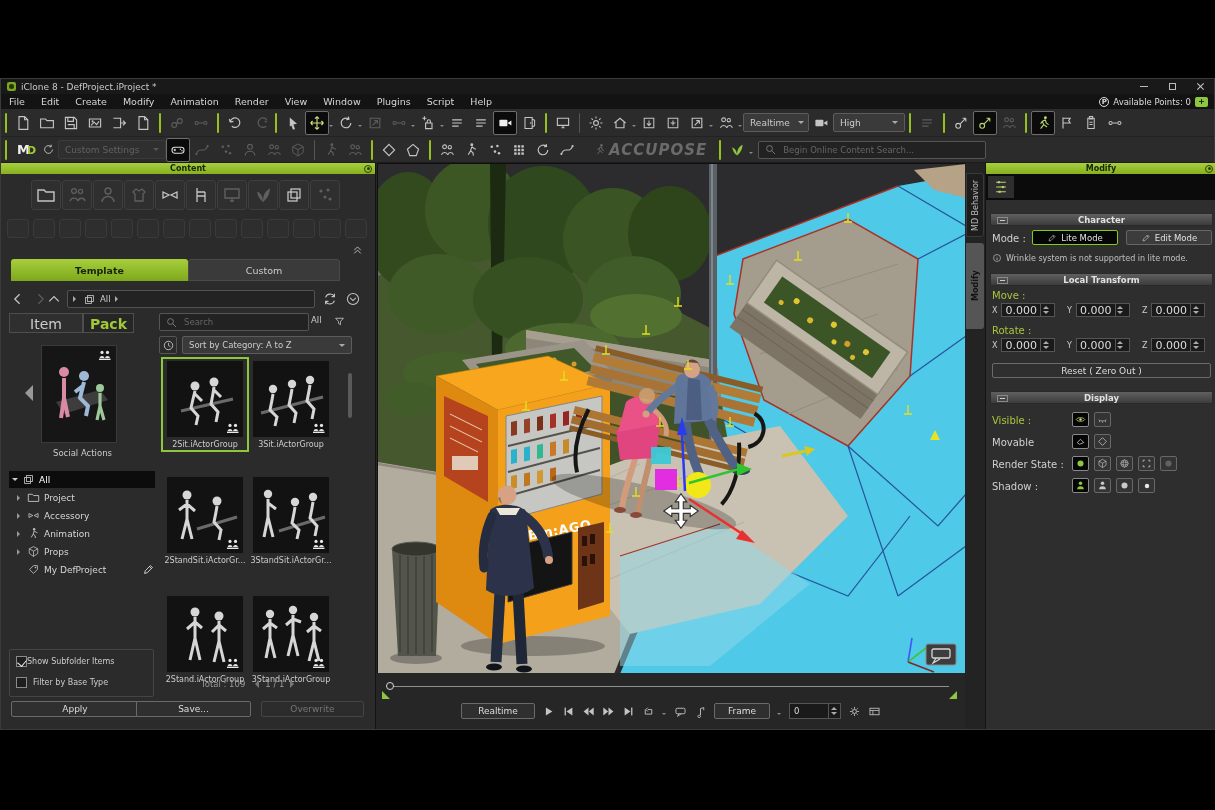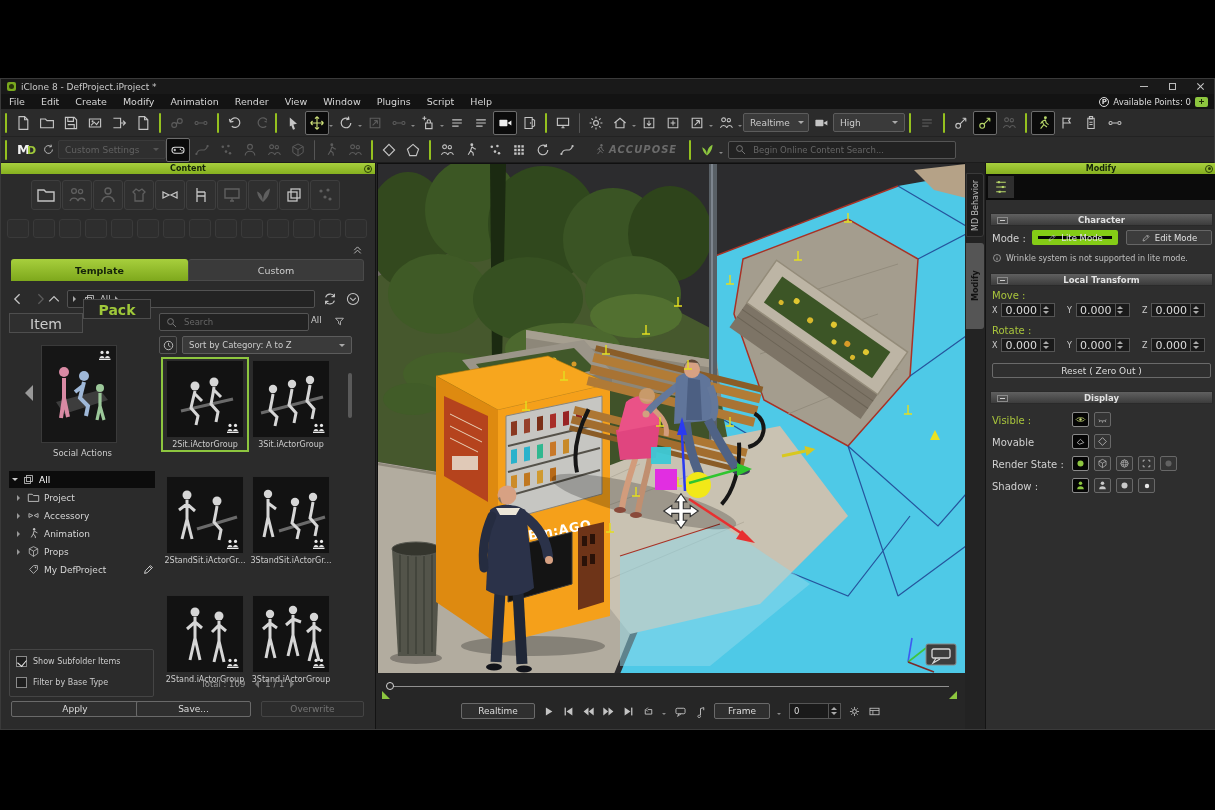--- a/index.html
+++ b/index.html
@@ -42,21 +42,21 @@
   .activebox{background:#0b0b0b;border:1px solid #6c6c6c}
   .ic{width:16px;height:16px;color:#c4c4c4;display:block}
   .ic14{width:13px;height:13px}
   .dim{opacity:.32}
   .car{width:0;height:0;border:3px solid transparent;border-top-color:#aaa;margin-top:3px;flex:none}
   .cardot{width:0;height:0;border:2.5px solid transparent;border-top-color:#888;margin:8px 1px 0 0;flex:none}
   .dd{height:19px;background:#3a3a3a;border:1px solid #5c5c5c;border-radius:2px;color:#ccc;font-size:9px;display:flex;align-items:center;padding:0 6px;gap:8px;flex:none}
   .mdlogo{display:flex;align-items:baseline;margin:0 2px 0 6px;flex:none}
   .mdlogo b{color:#f0f0f0;font-size:13px;letter-spacing:-1px}
   .mdlogo i{color:#9fc83a;font-style:normal;font-weight:bold;font-size:11px;margin-left:-2px}
-  .accupose{display:flex;align-items:center;gap:3px;color:#6b6b6b;font-size:10px;font-weight:bold;font-style:italic;letter-spacing:1px;flex:none}
+  .accupose{display:flex;align-items:center;gap:3px;color:#6b6b6b;font-size:15px;font-weight:bold;font-style:italic;letter-spacing:1px;flex:none}
   .searchbox{height:18px;background:#222;border:1px solid #555;border-radius:2px;display:flex;align-items:center;padding:0 5px;gap:4px;flex:none}
   .searchbox input{background:transparent;border:none;outline:none;color:#bbb;font-size:8.5px;font-family:inherit;width:170px}
   .searchbox input::placeholder{color:#666}
 
   
   .panel-hdr{position:absolute;left:0;top:0;width:100%;height:11px;background:linear-gradient(#a7cf3d,#86b01f);
              color:#15240a;font-size:8px;font-weight:bold;display:flex;align-items:center;justify-content:center}
   .hdr-gear{position:absolute;right:3px;top:1.5px;width:8px;height:8px;border:1px solid #2c4206;border-radius:50%;display:flex;align-items:center;justify-content:center}
   .hdr-gear:before{content:"";width:3px;height:3px;background:#2c4206;border-radius:50%}
 
@@ -125,21 +125,21 @@
   .modify-panel{position:absolute;left:984px;top:84px;width:231px;height:566px;background:#2e2e2e;border-left:1px solid #141414}
   .blackstrip{position:absolute;left:0;top:11px;width:231px;height:26px;background:#0b0b0b}
   .sliderico{position:absolute;left:2px;top:13px;width:26px;height:22px;background:#2e2e2e;display:flex;align-items:center;justify-content:center}
   .sechdr{position:absolute;left:4px;width:223px;height:13px;background:linear-gradient(#606060,#3c3c3c);color:#e2e2e2;
           font-size:8.5px;font-weight:bold;display:flex;align-items:center;justify-content:center;border:1px solid #2a2a2a}
   .minus{position:absolute;left:6px;top:3px;width:11px;height:7px;border:1px solid #8a8a8a;display:flex;align-items:center;justify-content:center}
   .minus:before{content:"";width:5px;height:1px;background:#ccc}
   .mlab{position:absolute;font-size:10px;color:#d0d0d0}
   .glab{color:#a8c43c}
   .modebtn{position:absolute;height:15px;display:flex;align-items:center;justify-content:center;gap:4px;font-size:8.5px;color:#e0e0e0;border-radius:2px}
-  .modebtn.sel{background:#060606;border:6px solid #84cc16}
+  .modebtn.sel{background:#060606;border:1px solid #84cc16}
   .modebtn.uns{background:#3c3c3c;border:1px solid #666}
   .axgrp{position:absolute;display:flex;align-items:center;gap:4px}
   .axl{font-size:8px;color:#ccc}
   .nbox{height:14px;width:54px;background:#1a1a1a;border:1px solid #555;display:flex;align-items:center}
   .nbox input{background:transparent;border:none;outline:none;color:#ddd;font-size:11px;width:38px;padding-left:3px;font-family:inherit}
   .iconbtn{position:absolute;width:17px;height:15px;background:#343434;border:1px solid #686868;border-radius:2px;display:flex;align-items:center;justify-content:center}
   .iconbtn.on{background:#050505;border-color:#8a8a8a}
   .iconbtn .ic{width:11px;height:11px}
   .resetbtn{position:absolute;left:6px;width:219px;height:15px}
   .infotext{position:absolute;left:6px;display:flex;align-items:center;gap:4px;color:#c0c0c0;font-size:8px;width:222px}
@@ -919,21 +919,21 @@
     <span class="slot" style="left:344px;top:56px"></span>
     <span class="navico" style="left:348px;top:78px">
           <svg class="ic ic14">
             <use href="#i-dblchevU"></use>
           </svg>
         </span>
 
     <span class="tab on" style="left:10px;top:96px;width:177px">
           <span>Template</span>
         </span>
-    <span class="tab off" style="left:187px;top:96px;width:176px">
+    <span class="tab off" style="left:187px;top:96px;width:152px">
           <span>Custom</span>
         </span>
 
     <span class="navico" style="left:8px;top:127px">
           <svg class="ic">
             <use href="#i-chevL"></use>
           </svg>
         </span>
     <span class="navico" style="left:26px;top:127px">
           <svg class="ic dim">
@@ -960,21 +960,21 @@
         </span>
     <span class="navico" style="left:343px;top:127px">
           <svg class="ic">
             <use href="#i-chevc"></use>
           </svg>
         </span>
 
     <span class="ltab" style="left:8px;top:150px;width:74px">
           <span>Item</span>
         </span>
-    <span class="ltab on" style="left:82px;top:136px;width:68px">
+    <span class="ltab on" style="left:82px;top:150px;width:51px">
           <span>Pack</span>
         </span>
 
     <span class="tri-l" style="position:absolute;left:16px;top:222px;border-width:8px;border-right-color:#999"></span>
     <div class="preview-box" style="left:40px;top:182px;width:76px;height:98px">
       <svg width="74" height="96" viewBox="0 0 74 96">
         <rect width="74" height="96" fill="#161616"></rect>
         <polygon points="14,56 58,44 66,54 22,68" fill="#3d3d3d"></polygon>
         <g stroke="#d98aa4" stroke-width="4" fill="none">
               <circle cx="22" cy="26" r="5" fill="#d98aa4" stroke="none"></circle>
@@ -1033,21 +1033,21 @@
           <svg class="ic ic14">
             <use href="#i-tag"></use>
           </svg>
           <span>My DefProject</span>
       <svg class="ic ic14" style="margin-left:auto;color:#e8e8e8">
             <use href="#i-pencil"></use>
           </svg>
     </div>
 
     <div class="abs" style="left:8px;top:486px;width:145px;height:48px;border:1px solid #454545;border-radius:2px">
-      <div class="row" style="position:absolute;left:6px;top:6px;gap:6px">
+      <div class="row" style="position:absolute;left:6px;top:6px;">
         <span class="cbox checked"></span>
         <span style="font-size:8px;color:#ccc">Show Subfolder Items</span>
       </div>
       <div class="row" style="position:absolute;left:6px;top:27px;gap:6px">
         <span class="cbox"></span>
         <span style="font-size:8px;color:#ccc">Filter by Base Type</span>
       </div>
     </div>
 
     <span class="searchbox" style="position:absolute;left:158px;top:150px;width:150px">

